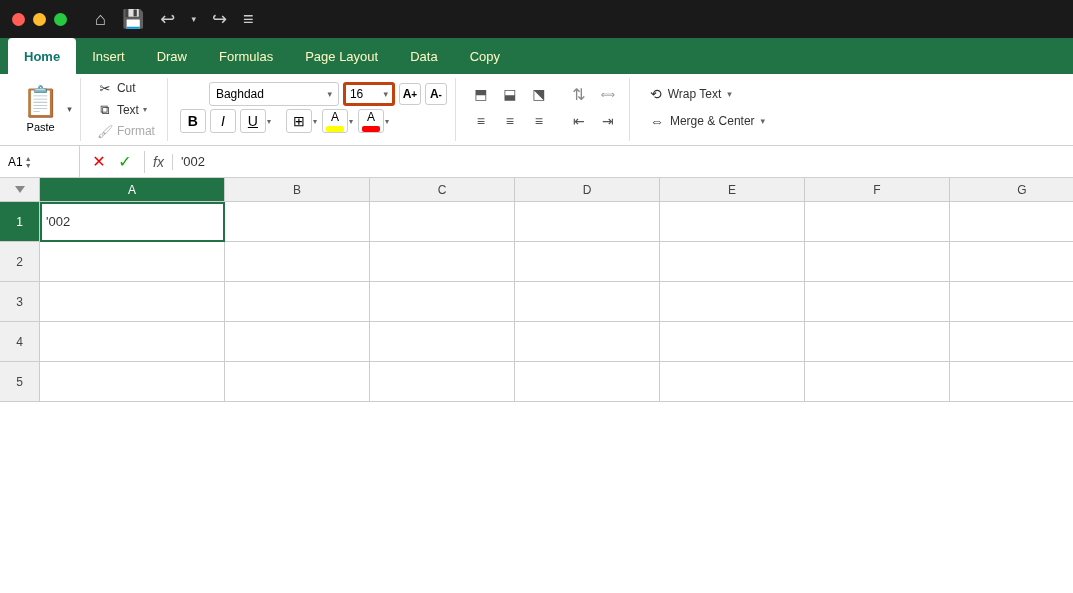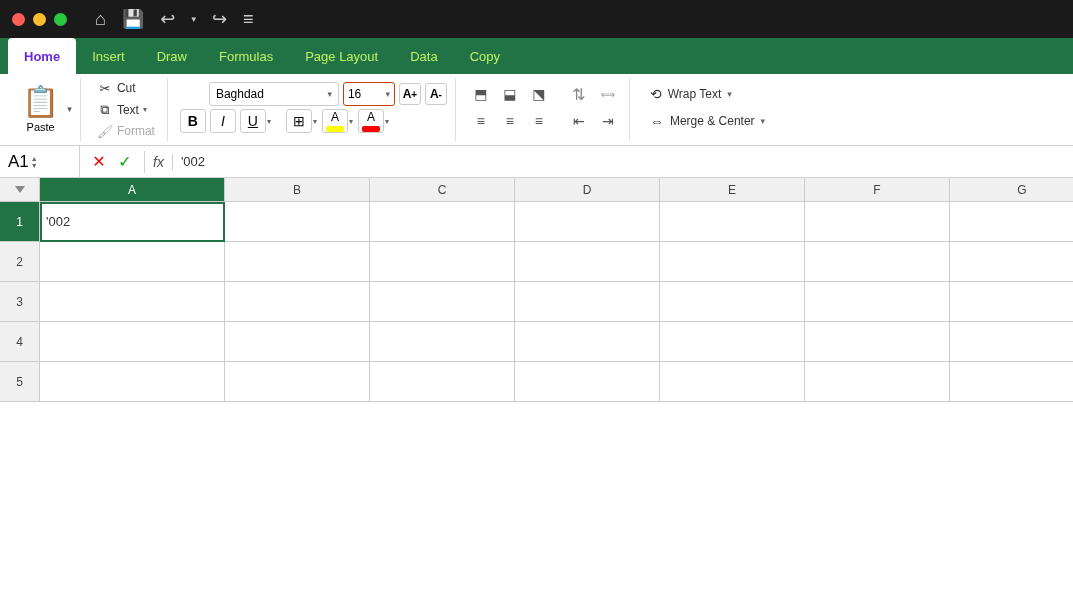--- a/index.html
+++ b/index.html
@@ -30,31 +30,31 @@
     
     .ribbon-tabs {
       background: #217346;
       display: flex;
       align-items: center;
       height: 36px;
       padding: 0 8px;
     }
     .ribbon-tab {
       padding: 6px 16px;
-      color: #bef264;
+      color: #fef9c3;
       font-size: 13px;
       cursor: pointer;
       border-radius: 4px 4px 0 0;
       height: 36px;
       display: flex;
       align-items: center;
     }
     .ribbon-tab.active {
       background: white;
-      color: #6d28d9;
+      color: #0f766e;
       font-weight: 600;
     }
 
     
     .ribbon-toolbar {
       background: white;
       border-bottom: 1px solid #d0d0d0;
       display: flex;
       align-items: stretch;
       padding: 4px 8px;
@@ -124,21 +124,21 @@
       font-size: 12px;
       height: 24px;
       width: 130px;
       display: flex;
       align-items: center;
       justify-content: space-between;
       cursor: pointer;
       background: white;
     }
     .font-size-select {
-      border: 1px solid #c2410c;
+      border: 3px solid #c2410c;
       border-radius: 3px;
       padding: 2px 4px;
       font-size: 12px;
       height: 24px;
       width: 52px;
       display: flex;
       align-items: center;
       justify-content: space-between;
       cursor: pointer;
       background: white;
@@ -509,21 +509,21 @@
       <span style="font-size:14px;">⇔</span>
       <span>Merge &amp; Center</span>
       <span style="font-size:9px;color:#666;">▾</span>
     </div>
   </div>
 
 </div>
 
 <div class="formula-bar">
   <div class="cell-ref-box" style="display:flex;align-items:center;">
-    <span style="font-size:17px;">A1</span>
+    <span style="font-size:12px;">A1</span>
     <div class="cell-ref-stepper">
       <span class="stepper-btn">▲</span>
       <span class="stepper-btn">▼</span>
     </div>
   </div>
   <div class="formula-controls">
     <div class="formula-icon-btn red">✕</div>
     <div class="formula-icon-btn green">✓</div>
   </div>
   <div class="fx-label">fx</div>

